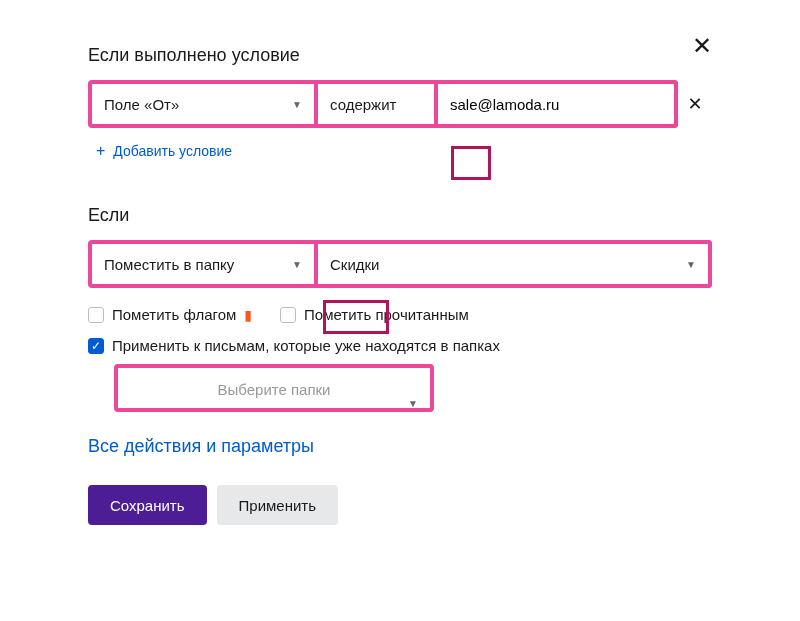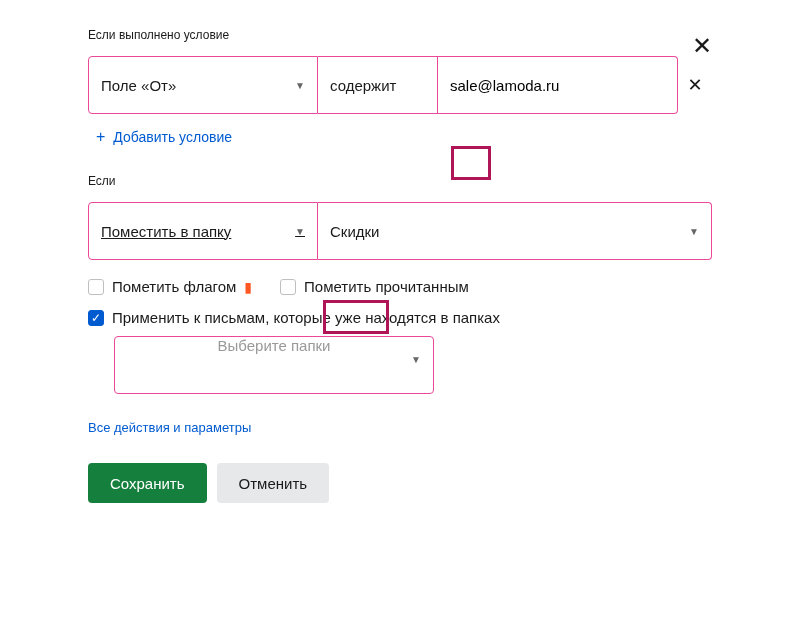--- a/index.html
+++ b/index.html
@@ -23,37 +23,38 @@
       line-height: 1;
       cursor: pointer;
       color: #1a1a1a;
     }
     .title {
       font-size: 28px;
       font-weight: 400;
       margin-bottom: 28px;
     }
     .section-label {
-      font-size: 12px;
+      font-size: 18px;
       font-weight: 400;
       margin-bottom: 14px;
+      margin-top: 17px;
     }
     .cond-row {
       display: flex;
       align-items: center;
       gap: 0;
       margin-bottom: 14px;
     }
     .select, .select-like, .text-input {
-      border: 1px solid #ec4899;
+      border: 4px solid #ec4899;
       background: #fff;
-      height: 58px;
-      display: flex;
-      align-items: center;
-      padding: 0 12px;
+      height: 48px;
+      display: flex;
+      align-items: center;
+      padding: 13px 12px;
       font-size: 15px;
       color: #1a1a1a;
       position: relative;
     }
     .select { cursor: pointer; }
     .field-select { width: 230px; border-radius: 4px 0 0 4px; }
     .op-select { width: 120px; border-left: none; gap: 40px; }
     .value-input {
       flex: 1;
       border-left: none;
@@ -94,21 +95,21 @@
       gap: 8px;
       margin-bottom: 28px;
       margin-left: 8px;
     }
     .plus { font-size: 16px; }
     .then-block { margin-bottom: 16px; }
     .action-row {
       display: flex;
       margin-bottom: 18px;
     }
-    .action-select { width: 230px; border-radius: 4px 0 0 4px; text-decoration: underline; }
+    .action-select { width: 230px; border-radius: 4px 0 0 4px; }
     .folder-select {
       flex: 1;
       border-left: none;
       border-radius: 0 4px 4px 0;
     }
     .check-row {
       display: flex;
       gap: 28px;
       margin-bottom: 14px;
     }
@@ -143,38 +144,38 @@
     .folders-select {
       margin-left: 26px;
       width: 320px;
       border-radius: 4px;
       color: #999;
       margin-bottom: 24px;
       flex-direction: column;
     }
     .all-params {
       color: #005bd1;
-      font-size: 13px;
+      font-size: 18px;
       cursor: pointer;
       margin-bottom: 28px;
       display: inline-block;
     }
     .button-row {
       display: flex;
       gap: 10px;
     }
     .btn {
       height: 40px;
       padding: 0 22px;
       border-radius: 4px;
       border: none;
       font-size: 15px;
       cursor: pointer;
     }
-    .btn-primary { background: #15803d; color: #fff; }
+    .btn-primary { background: #4c1d95; color: #fff; }
     .btn-secondary { background: #e6e8ea; color: #1a1a1a; }
   </style>
 </head>
 <body>
 
 <div class="dialog">
 
   <div class="close-btn">✕</div>
 
 
@@ -236,18 +237,18 @@
     <div class="select folders-select">
       <span>Выберите папки</span>
       <span class="caret">▼</span>
     </div>
   </div>
 
   <a class="all-params">Все действия и параметры</a>
 
   <div class="button-row">
     <button class="btn btn-primary">Сохранить</button>
-    <button class="btn btn-secondary">Отменить</button>
+    <button class="btn btn-secondary">Применить</button>
   </div>
 
   <div class="highlight-box h1"></div>
   <div class="highlight-box h2"></div>
 </div>
 
 </body></html>

